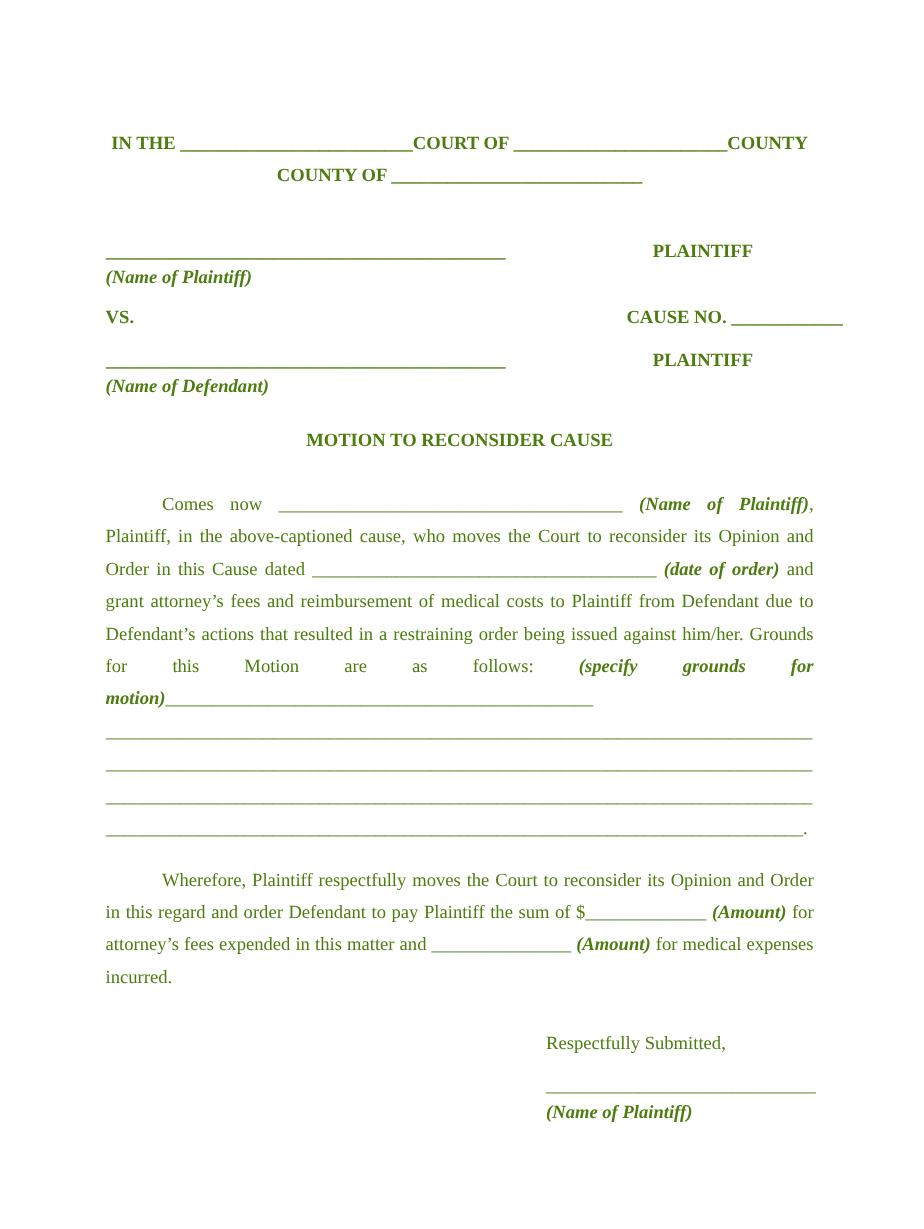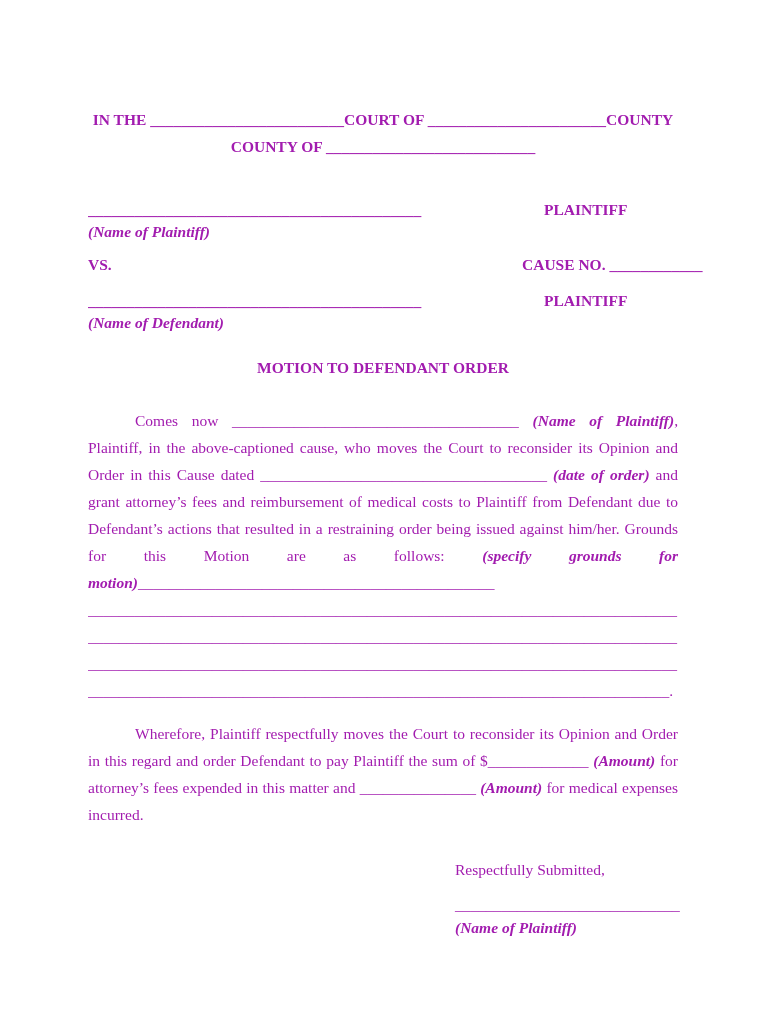--- a/index.html
+++ b/index.html
@@ -2,21 +2,21 @@
 <html><head>
 <meta charset="utf-8">
 <style>
   * { box-sizing: border-box; }
   html, body { margin: 0; padding: 0; background: #ffffff; }
   .page {
     position: relative;
     width: 770px;
     height: 1024px;
     background: #ffffff;
-    color: #a21caf;
+    color: #4d7c0f;
     font-family: "Liberation Serif", "DejaVu Serif", serif;
     font-size: 15.5px;
     line-height: 27px;
     overflow: hidden;
   }
   .content { padding: 106px 92px 0 88px; }
   .bi { font-weight: bold; font-style: italic; }
 
   
   .court-header { text-align: center; font-weight: bold; }
@@ -68,21 +68,21 @@
         <div class="cap-right"><span class="cap-cause"><span>CAUSE NO. </span><span>____________</span></span></div>
       </div>
 
       <div class="cap-row row-def">
         <div class="cap-left">___________________________________________</div>
         <div class="cap-right"><span class="cap-role">PLAINTIFF</span></div>
       </div>
       <div class="name-caption bi">(Name of Defendant)</div>
     </div>
 
-    <div class="doc-title">MOTION TO DEFENDANT ORDER</div>
+    <div class="doc-title">MOTION TO RECONSIDER CAUSE</div>
 
     <div class="para"><span>Comes now </span><span>_____________________________________</span><span class="bi"> (Name of Plaintiff)</span><span>, Plaintiff, in the above-captioned cause, who moves the Court to reconsider its Opinion and Order in this Cause dated </span><span>_____________________________________</span><span class="bi"> (date of order)</span><span> and grant attorney’s fees and reimbursement of medical costs to Plaintiff from Defendant due to Defendant’s actions that resulted in a restraining order being issued against him/her. Grounds for this Motion are as follows: </span><span class="bi">(specify grounds for motion)</span><span>______________________________________________</span></div>
 
     <div class="rule-line">____________________________________________________________________________</div>
     <div class="rule-line">____________________________________________________________________________</div>
     <div class="rule-line">____________________________________________________________________________</div>
     <div class="rule-line">___________________________________________________________________________.</div>
 
     <div class="para2"><span>Wherefore, Plaintiff respectfully moves the Court to reconsider its Opinion and Order in this regard and order Defendant to pay Plaintiff the sum of $</span><span>_____________</span><span class="bi"> (Amount)</span><span> for attorney’s fees expended in this matter and </span><span>_______________</span><span class="bi"> (Amount)</span><span> for medical expenses incurred.</span></div>
 

